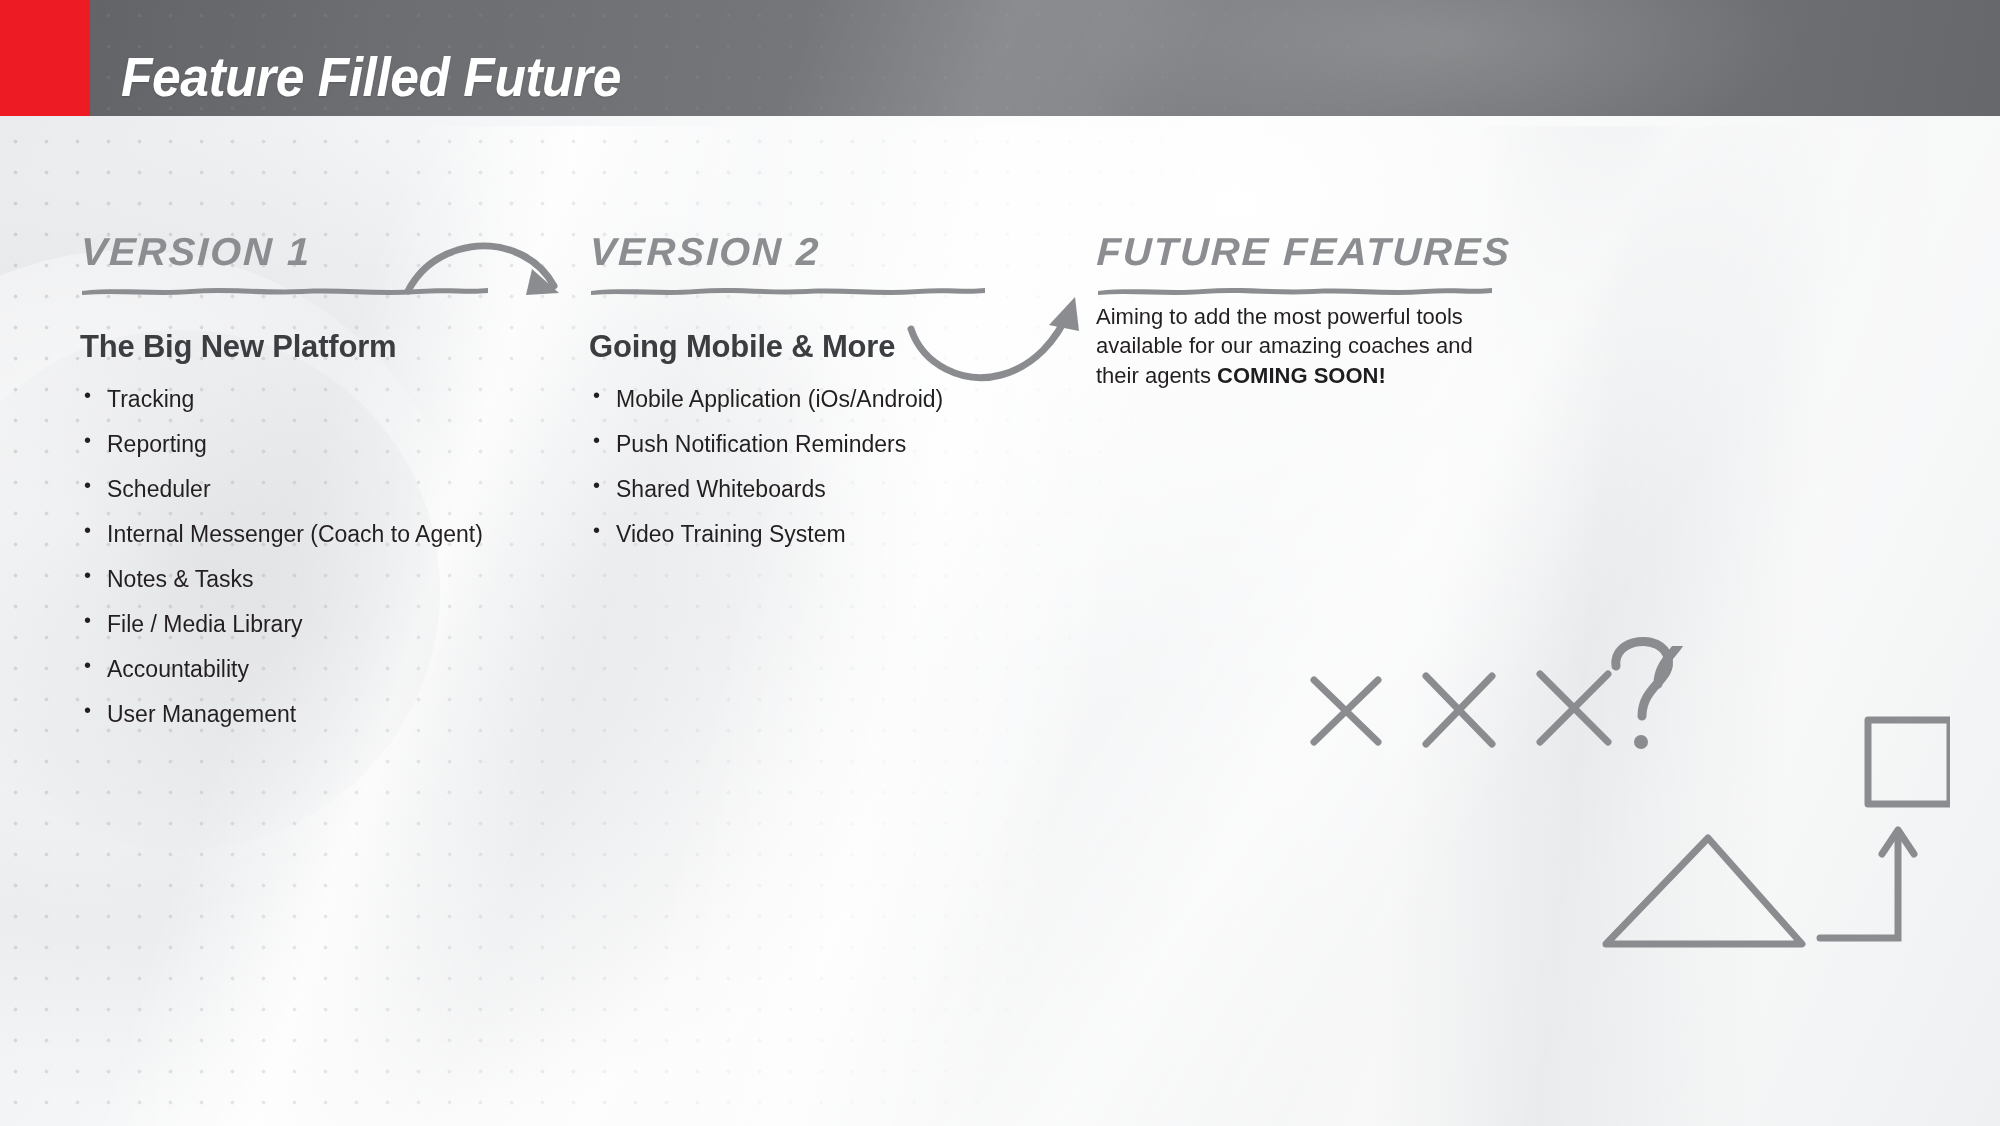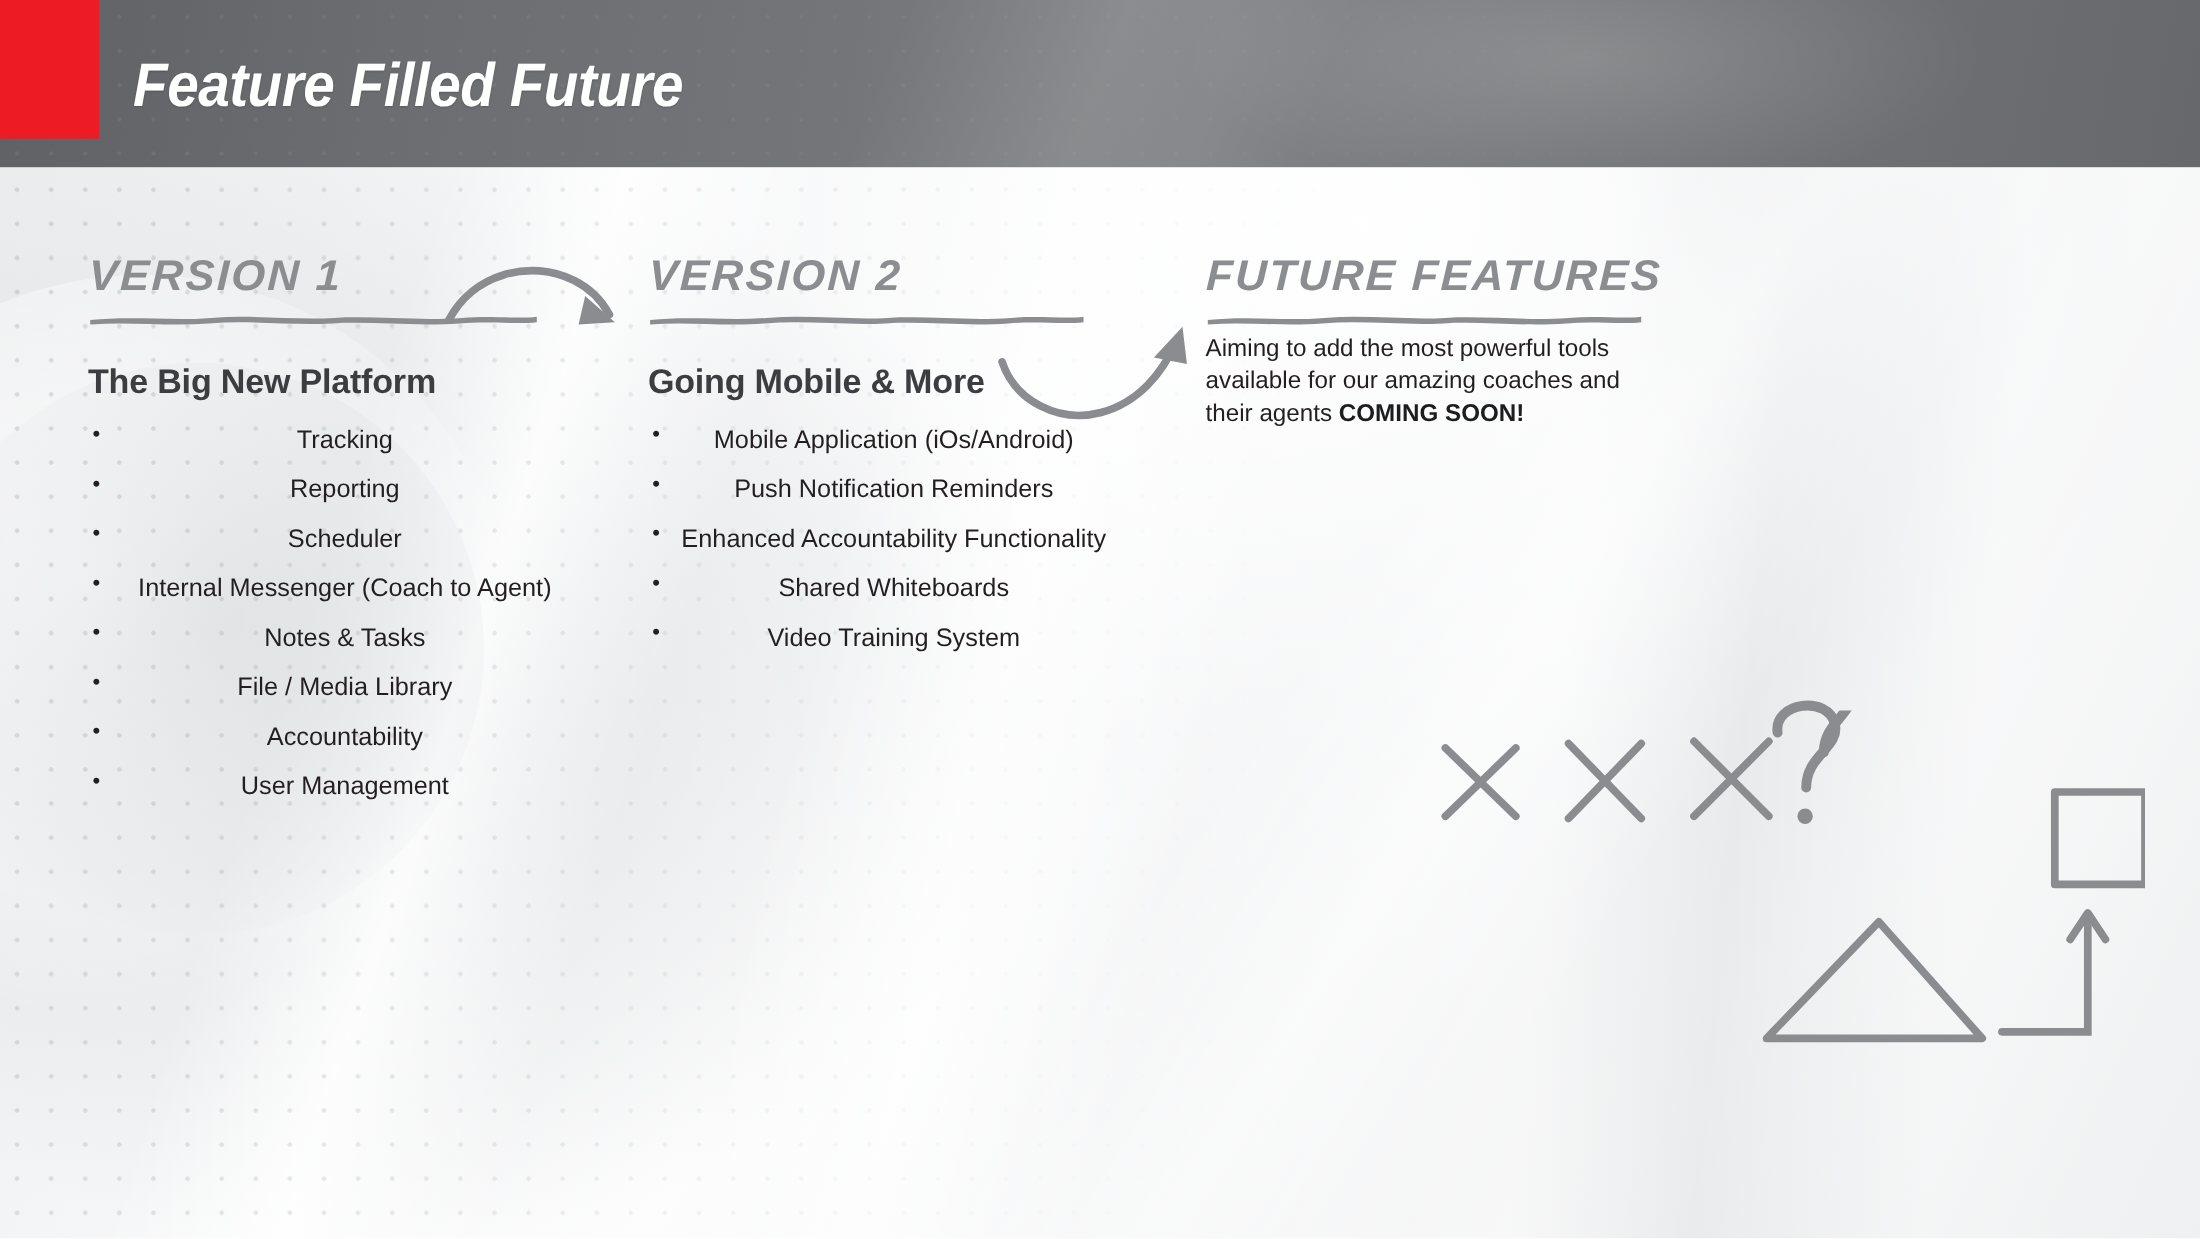--- a/index.html
+++ b/index.html
@@ -52,21 +52,21 @@
     position:absolute; left:0; top:126px; width:1260px; bottom:0;
     background-image:radial-gradient(circle, rgba(128,132,138,.30) 1.8px, rgba(0,0,0,0) 2.2px);
     background-size:31px 31px;
     -webkit-mask-image:linear-gradient(100deg, rgba(0,0,0,.85) 0%, rgba(0,0,0,.55) 38%, rgba(0,0,0,.18) 66%, rgba(0,0,0,0) 88%);
             mask-image:linear-gradient(100deg, rgba(0,0,0,.85) 0%, rgba(0,0,0,.55) 38%, rgba(0,0,0,.18) 66%, rgba(0,0,0,0) 88%);
     pointer-events:none;
   }
 
   
   .header {
-    position:absolute; left:0; top:0; width:2000px; height:152px;
+    position:absolute; left:0; top:0; width:2000px; height:116px;
     background:linear-gradient(100deg,#5f6164 0%,#6b6d70 18%,#737578 38%,#818386 55%,#747679 72%,#66686b 100%);
     overflow:hidden;
   }
   .header-dots {
     position:absolute; inset:0;
     background-image:radial-gradient(circle, rgba(255,255,255,.08) 1.7px, rgba(0,0,0,0) 2.1px);
     background-size:31px 31px;
     -webkit-mask-image:linear-gradient(95deg, rgba(0,0,0,.9) 0%, rgba(0,0,0,.55) 45%, rgba(0,0,0,.15) 78%, rgba(0,0,0,0) 100%);
             mask-image:linear-gradient(95deg, rgba(0,0,0,.9) 0%, rgba(0,0,0,.55) 45%, rgba(0,0,0,.15) 78%, rgba(0,0,0,0) 100%);
   }
@@ -118,21 +118,20 @@
   }
 
   .feature-list { margin-top:17px; list-style:none; }
   .feature-list li {
     position:relative;
     padding-left:27px;
     font-size:23px;
     color:#231f20;
     line-height:1.48;
     margin-bottom:11px;
-    text-align:center;
   }
   .feature-list li::before {
     content:"\2022";
     position:absolute; left:4px; top:-1px;
     color:#231f20;
     font-size:20px;
   }
 
   .col-body {
     margin-top:7px;
@@ -197,21 +196,20 @@
     <div class="kicker-rule">
       <svg width="398" height="14" viewBox="0 0 398 14" aria-hidden="true">
         <path d="M2 8 C 38 4, 72 9, 108 6 C 146 3, 182 8, 218 6 C 256 4, 292 9, 330 6 C 356 4, 380 7, 396 5
                  L 396 10 C 378 12, 354 9, 328 11 C 290 14, 254 9, 216 11 C 180 13, 144 8, 106 11 C 70 14, 36 9, 2 12 Z" fill="#8b8d90"></path>
       </svg>
     </div>
     <div class="col-head">Going Mobile &amp; More</div>
     <ul class="feature-list">
       <li>Mobile Application (iOs/Android)</li>
       <li>Push Notification Reminders</li>
-      <li>Enhanced Accountability Functionality</li>
       <li>Shared Whiteboards</li>
       <li>Video Training System</li>
     </ul>
   </div>
 
   <div class="arrow-2">
     <svg width="200" height="120" viewBox="0 0 200 120" aria-hidden="true">
       <path d="M6 48 C 18 84, 58 104, 96 94 C 130 85, 152 58, 164 30" fill="none" stroke="#8a8c8f" stroke-width="7" stroke-linecap="round"></path>
       <path d="M144 44 L 170 16 L 174 50 Z" fill="#8a8c8f"></path>
     </svg>

